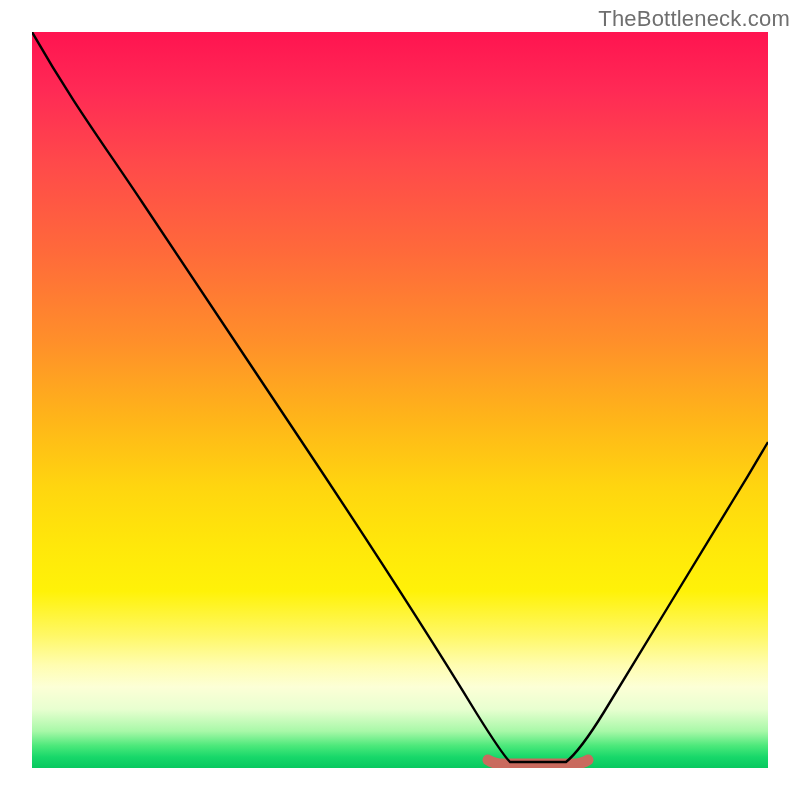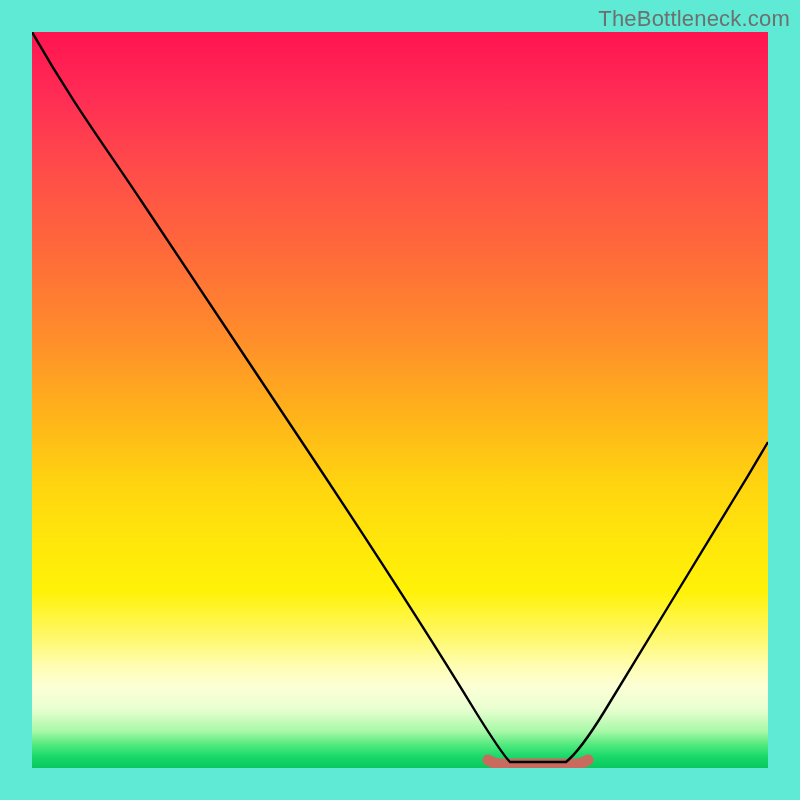--- a/index.html
+++ b/index.html
@@ -8,21 +8,21 @@
     width: 800px;
     height: 800px;
     background: #000;
     overflow: hidden;
     font-family: Arial, Helvetica, sans-serif;
   }
   .frame {
     position: relative;
     width: 800px;
     height: 800px;
-    background: #5eead4;
+    background: #ffffff;
   }
   .plot {
     position: absolute;
     left: 32px;
     top: 32px;
     width: 736px;
     height: 736px;
     
     background: linear-gradient(to bottom,
       #ff1450 0%,

